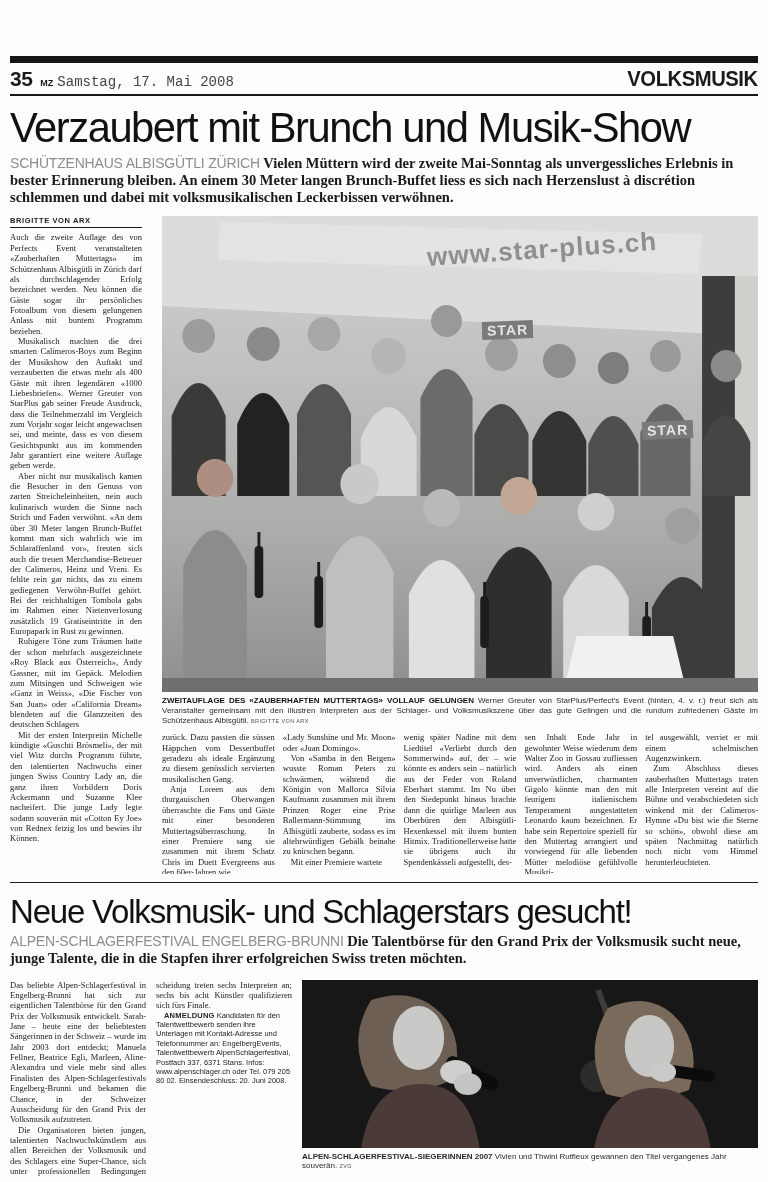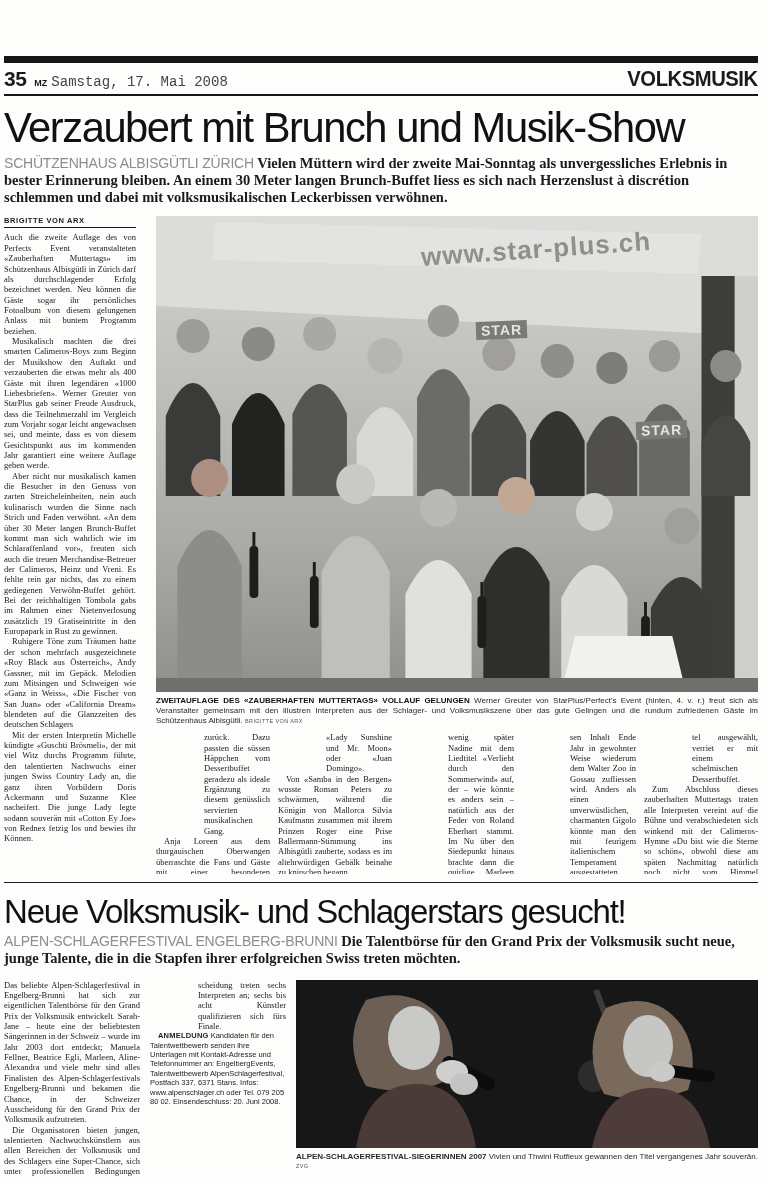--- a/index.html
+++ b/index.html
@@ -1,39 +1,39 @@
 <!DOCTYPE html>
 <html lang="de"><head>
 <meta charset="utf-8">
 <style>
   html,body{margin:0;padding:0;background:#e9e9e9;}
   .page{
     position:relative;width:768px;height:1182px;margin:0 auto;
     background:#fdfdfc;color:#1a1a1a;overflow:hidden;
     font-family:"Liberation Serif", serif;
-    box-sizing:border-box;padding:56px 10px 0 4px;
+    box-sizing:border-box;padding:56px 10px 0 10px;
   }
   
   .topbar{height:7px;background:#161616;}
   .masthead{display:flex;align-items:baseline;height:26px;padding-top:3px;}
   .pageno{font-family:"Liberation Sans",sans-serif;font-weight:bold;font-size:21px;letter-spacing:-0.5px;}
   .paper{font-family:"Liberation Sans",sans-serif;font-weight:bold;font-size:9px;margin-left:8px;}
   .issue-date{font-family:Liberation Mono, monospace;font-size:14px;color:#444;margin-left:4px;}
   .section{margin-left:auto;font-family:"Liberation Sans",sans-serif;font-weight:bold;font-size:22px;letter-spacing:-0.5px;transform:scaleX(0.92);transform-origin:right;}
   .headrule{height:2px;background:#161616;margin-top:2px;}
   
   .h1{font-family:"Liberation Sans",sans-serif;font-weight:400;font-size:43px;letter-spacing:-1.5px;
       line-height:1.0;margin:10px 0 6px 0;color:#111;transform:scaleX(0.97);transform-origin:left;white-space:nowrap;}
   .lead{font-size:14.5px;line-height:1.18;font-weight:bold;margin:2px 0 10px 0;text-align:left;}
   .kicker{font-family:"Liberation Sans",sans-serif;font-weight:400;color:#8d8d8d;letter-spacing:-0.2px;font-size:14px;}
   .a1-body{display:flex;gap:20px;}
   .col{font-size:8.5px;line-height:1.22;text-align:justify;overflow:hidden;hyphens:auto;}
   .col p{margin:0;text-indent:8px;}
   .col p.noindent{text-indent:0;}
-  .col p.cont{text-indent:0;margin-left:48px;}
+  .col p.cont{text-indent:0;}
   .col-first{width:132px;flex:0 0 132px;height:646px;}
   .byline{font-family:"Liberation Sans",sans-serif;font-size:7.5px;font-weight:bold;letter-spacing:0.6px;
           border-bottom:1px solid #1a1a1a;padding-bottom:2px;margin-bottom:4px;text-align:left;}
   .a1-right{flex:1;display:flex;flex-direction:column;}
   
   .photo-main{position:relative;height:476px;background:linear-gradient(180deg,#d2d2d0 0%,#c2c2c0 30%,#a9a9a7 70%,#8f8f8d 100%);overflow:hidden;}
   .photo-main svg{position:absolute;inset:0;width:100%;height:100%;}
   .banner-text{position:absolute;top:18px;left:265px;font-family:"Liberation Sans",sans-serif;
       font-size:26px;font-weight:bold;color:#8f8f8c;transform:rotate(-4deg);letter-spacing:1px;}
   .poster-label{position:absolute;font-family:"Liberation Sans",sans-serif;font-weight:bold;color:#e4e4e2;
@@ -175,21 +175,21 @@
             <p>Von «Samba in den Bergen» wusste Roman Peters zu schwärmen, während die Königin von Mallorca Silvia Kaufmann zusammen mit ihrem Prinzen Roger eine Prise Ballermann-Stimmung ins Albisgütli zauberte, sodass es im altehrwürdigen Gebälk beinahe zu knirschen begann.</p>
             <p>Mit einer Premiere wartete</p>
           </div>
           <div class="col">
             <p class="cont">wenig später Nadine mit dem Liedtitel «Verliebt durch den Sommerwind» auf, der – wie könnte es anders sein – natürlich aus der Feder von Roland Eberhart stammt. Im Nu über den Siedepunkt hinaus brachte dann die quirlige Marleen aus Oberbüren den Albisgütli-Hexenkessel mit ihrem bunten Hitmix. Traditionellerweise hatte sie übrigens auch ihr Spendenkässeli aufgestellt, des-</p>
           </div>
           <div class="col">
             <p class="cont">sen Inhalt Ende Jahr in gewohnter Weise wiederum dem Walter Zoo in Gossau zufliessen wird. Anders als einen unverwüstlichen, charmanten Gigolo könnte man den mit feurigem italienischem Temperament ausgestatteten Leonardo kaum bezeichnen. Er habe sein Repertoire speziell für den Muttertag arrangiert und vorwiegend für alle liebenden Mütter melodiöse gefühlvolle Musikti-</p>
           </div>
           <div class="col">
-            <p class="cont">tel ausgewählt, verriet er mit einem schelmischen Dessertbuffet.</p>
+            <p class="cont">tel ausgewählt, verriet er mit einem schelmischen Augenzwinkern.</p>
             <p>Zum Abschluss dieses zauberhaften Muttertags traten alle Interpreten vereint auf die Bühne und verabschiedeten sich winkend mit der Calimeros-Hymne «Du bist wie die Sterne so schön», obwohl diese am späten Nachmittag natürlich noch nicht vom Himmel herunterleuchteten.</p>
           </div>
         </div>
 
       </div>
     </div>
   </div>
 
   <div class="article-rule"></div>
 

